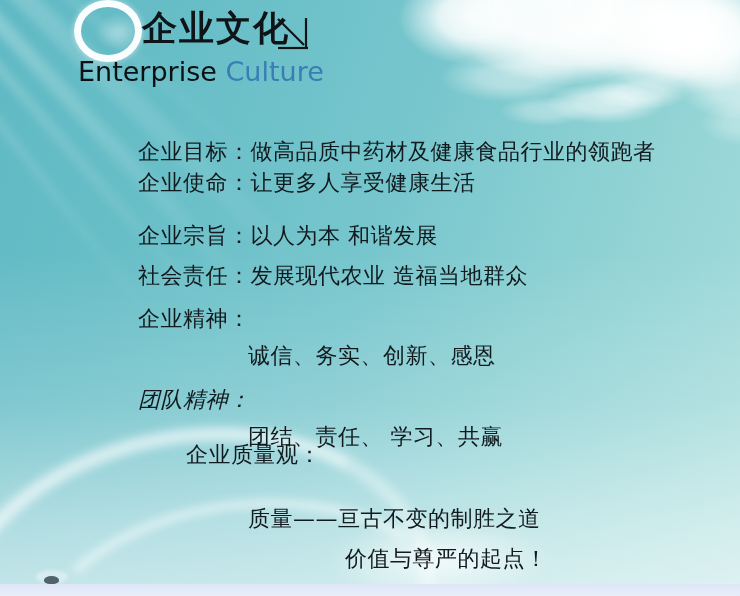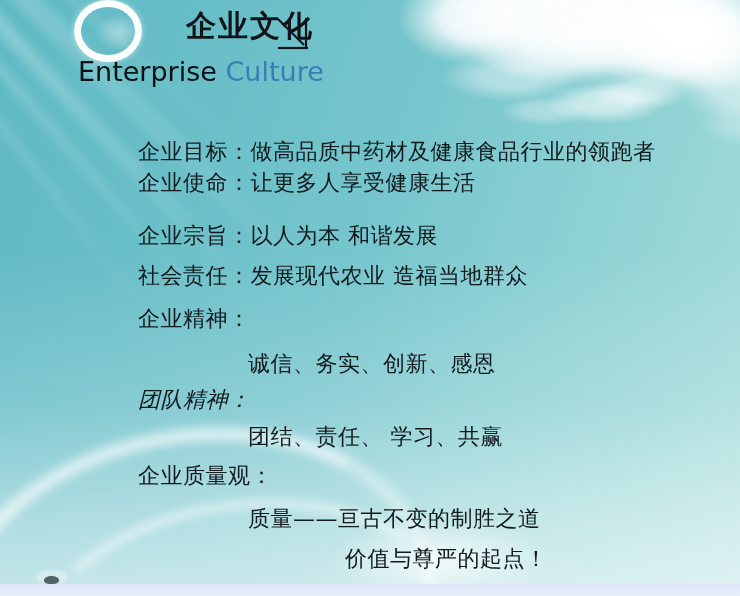--- a/index.html
+++ b/index.html
@@ -134,27 +134,26 @@
     left: 0; right: 0; bottom: 0;
     height: 12px;
     background: linear-gradient(to bottom, #dde6f7 0%, #e3eaf9 55%, #e9eefb 100%);
   }
 
   
   .heading { position: absolute; left: 0; top: 0; }
   .title-cn {
     position: absolute;
     left: 142px; top: 11px;
-    font-size: 30px;
+    font-size: 35px;
     font-weight: 700;
     color: #0e1418;
     letter-spacing: 2px;
     white-space: nowrap;
     line-height: 1;
-    margin-left: 44px;
   }
   .title-arrow {
     position: absolute;
     left: 276px; top: 17px;
     width: 42px; height: 40px;
   }
   .title-en {
     position: absolute;
     left: 78px; top: 58px;
     font-size: 27px;
@@ -229,22 +228,22 @@
       <span class="en-1">Enterprise </span><span class="en-2">Culture</span>
     </div>
   </div>
 
   <div class="body-block" id="body-block">
       <div class="line lvl1" style="top: 141px;">企业目标：做高品质中药材及健康食品行业的领跑者</div>
       <div class="line lvl1" style="top: 172px;">企业使命：让更多人享受健康生活</div>
       <div class="line lvl1" style="top: 225px;">企业宗旨：以人为本 和谐发展</div>
       <div class="line lvl1" style="top: 265px;">社会责任：发展现代农业  造福当地群众</div>
       <div class="line lvl1" style="top: 308px;">企业精神：</div>
-      <div class="line lvl2" style="top: 353px;">诚信、务实、创新、感恩</div>
+      <div class="line lvl2" style="top: 345px;">诚信、务实、创新、感恩</div>
       <div class="line lvl1" style="top: 389px; font-style: italic;">团队精神：</div>
       <div class="line lvl2" style="top: 426px;">团结、责任、 学习、共赢</div>
-      <div class="line lvl1" style="top: 465px;">企业质量观：</div>
+      <div class="line lvl1" style="top: 444px; margin-left: 48px;">企业质量观：</div>
       <div class="line lvl2" style="top: 508px;">质量——亘古不变的制胜之道</div>
       <div class="line lvl3" style="top: 548px;">价值与尊严的起点！</div>
     </div>
 
   <div class="bottom-bar"></div>
 </div>
 
 </body></html>

